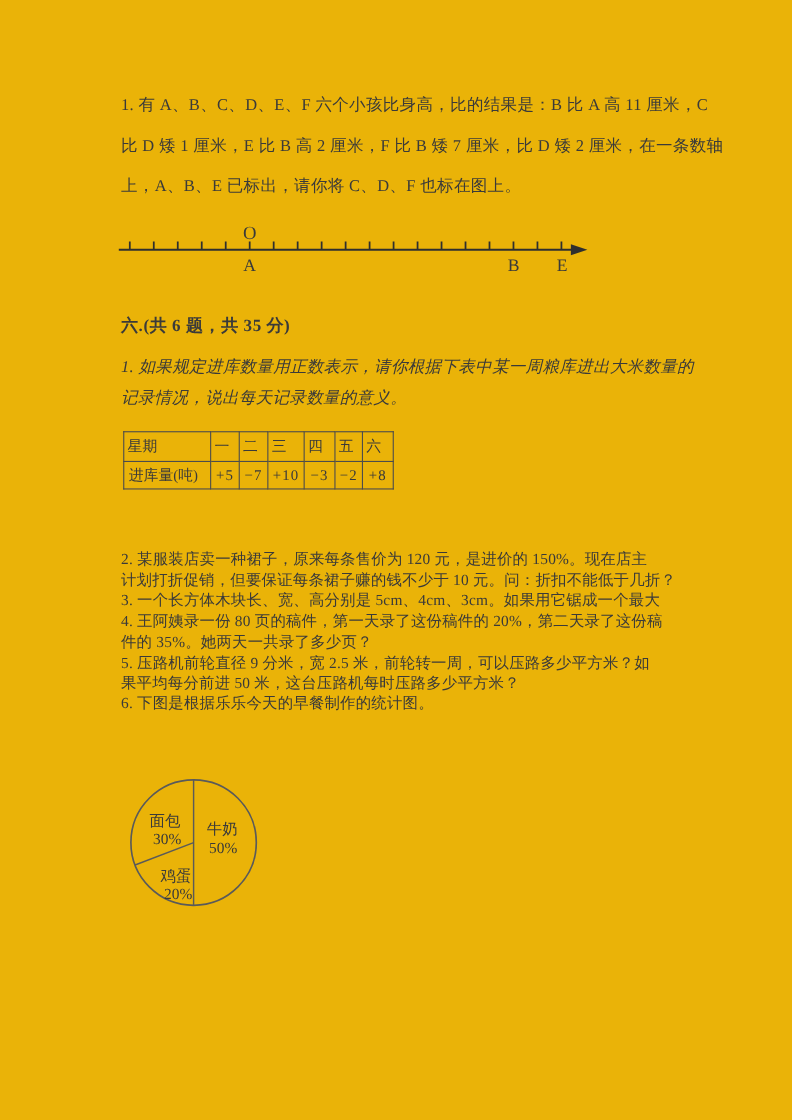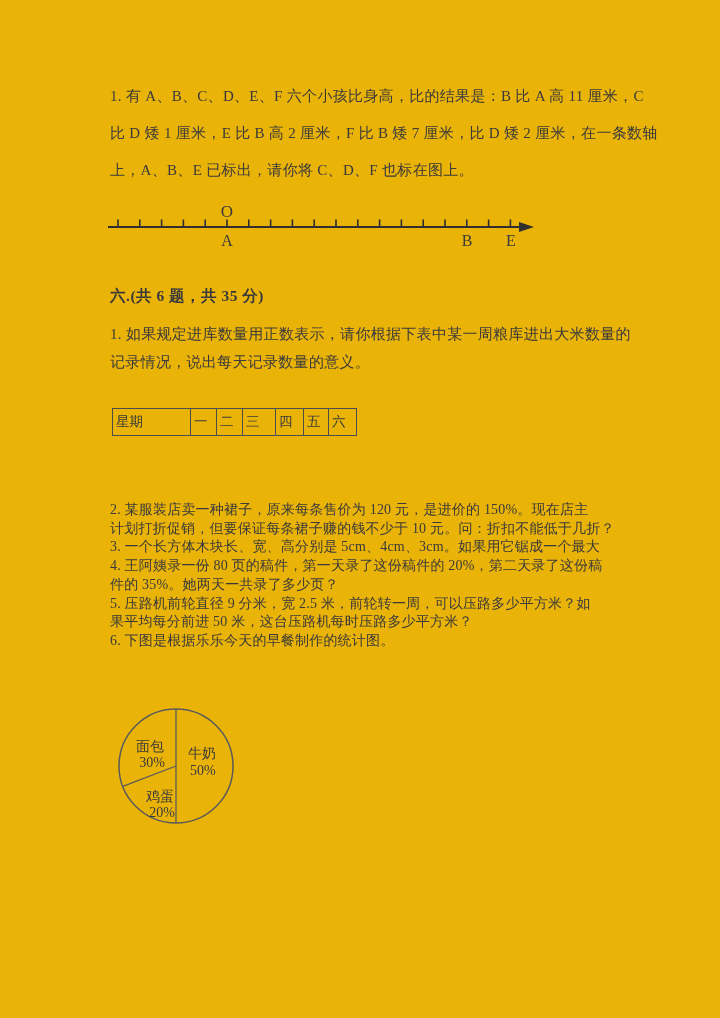--- a/index.html
+++ b/index.html
@@ -19,25 +19,25 @@
   .q1-block .line { line-height: 37px; letter-spacing: 0.3px; }
 
   
   .section-heading {
     left: 110px; top: 286px; font-size: 15.5px; font-weight: bold;
     letter-spacing: 0.5px;
   }
 
   
   .six-q1-block { left: 110px; top: 320px; width: 560px; font-size: 15px; }
-  .six-q1-block .line { line-height: 28px; letter-spacing: 0.3px; }
+  .six-q1-block .line { line-height: 28px; letter-spacing: 0.3px; font-style: italic; }
 
   
   .wh-table {
-    left: 112px; top: 408px;
+    left: 112px; top: 392px;
     border-collapse: collapse;
     font-size: 13.5px;
     color: #3a3a3a;
   }
   .wh-table td {
     border: 1.3px solid #4c4c4c;
     padding: 0 2px;
     white-space: nowrap;
   }
   .wh-table tr.r0 td { height: 26px; }
@@ -113,20 +113,29 @@
     <tbody>
         <tr class="r0">
       <td class="c0 day">星期</td>
       <td class="c1 day">一</td>
       <td class="c2 day">二</td>
       <td class="c3 day">三</td>
       <td class="c4 day">四</td>
       <td class="c5 day">五</td>
       <td class="c6 day">六</td>
     </tr>
+    <tr class="r1">
+      <td class="c0">进库量(吨)</td>
+      <td class="c1 val">+5</td>
+      <td class="c2 val">−7</td>
+      <td class="c3 val">+10</td>
+      <td class="c4 val">−3</td>
+      <td class="c5 val">−2</td>
+      <td class="c6 val">+8</td>
+    </tr>
   </tbody>
     </table>
 
   <div class="abs qblock">
     <div class="line">2. 某服装店卖一种裙子，原来每条售价为 120 元，是进价的 150%。现在店主</div>
     <div class="line">计划打折促销，但要保证每条裙子赚的钱不少于 10 元。问：折扣不能低于几折？</div>
     <div class="line">3. 一个长方体木块长、宽、高分别是 5cm、4cm、3cm。如果用它锯成一个最大</div>
     <div class="line">4. 王阿姨录一份 80 页的稿件，第一天录了这份稿件的 20%，第二天录了这份稿</div>
     <div class="line">件的 35%。她两天一共录了多少页？</div>
     <div class="line">5. 压路机前轮直径 9 分米，宽 2.5 米，前轮转一周，可以压路多少平方米？如</div>

